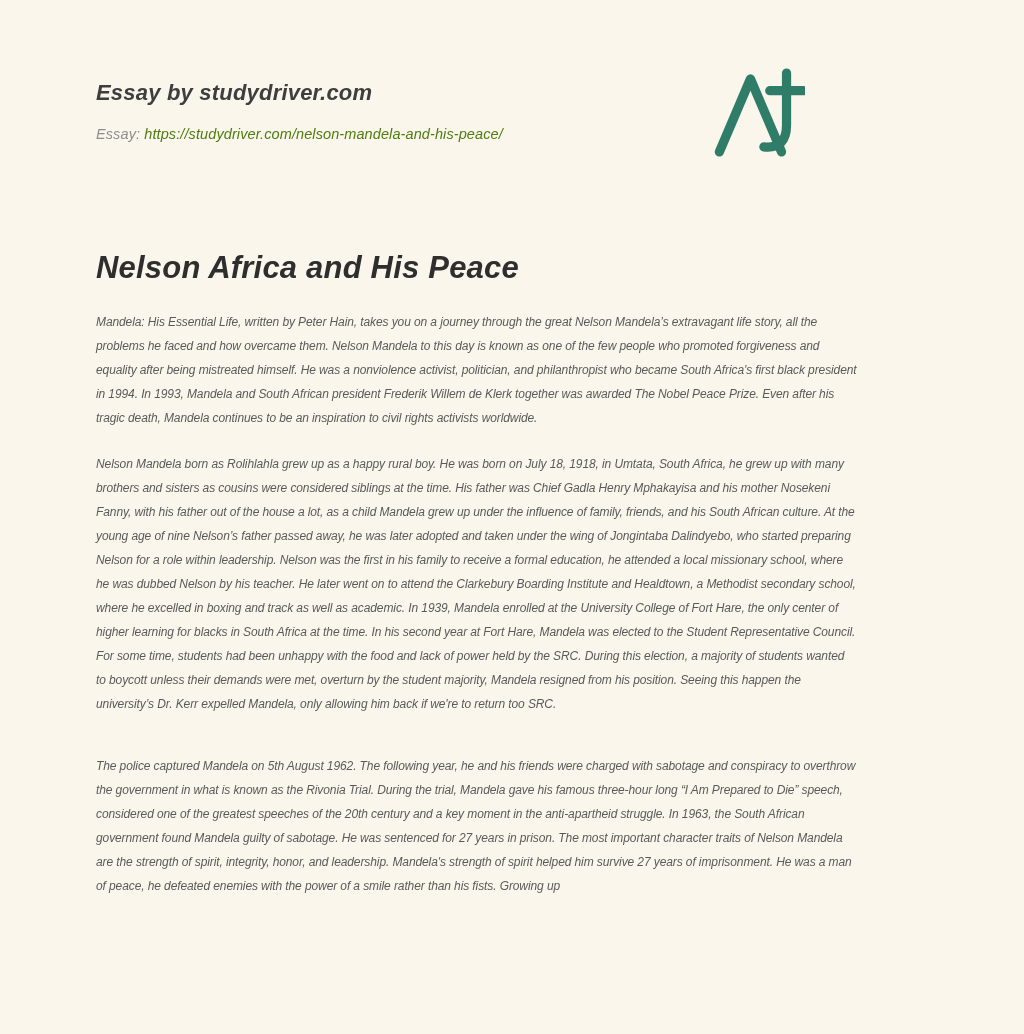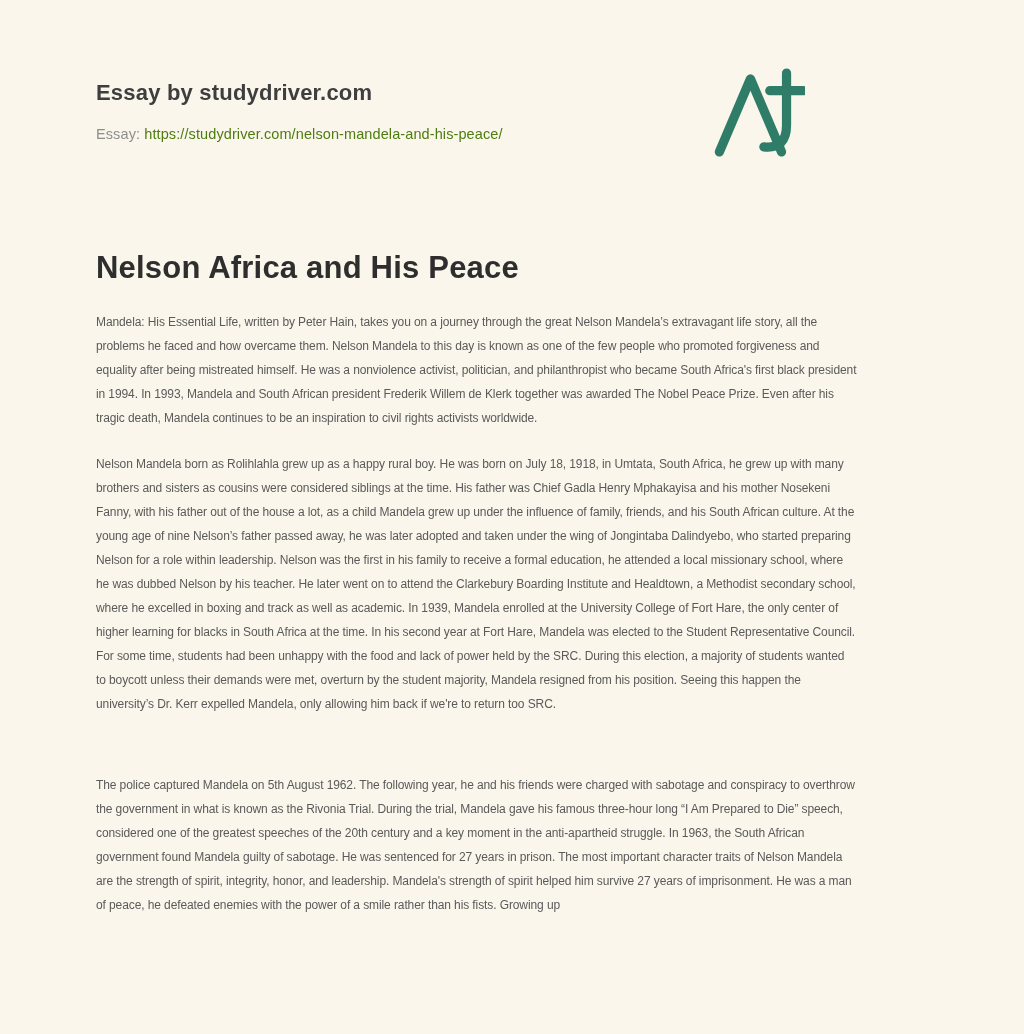--- a/index.html
+++ b/index.html
@@ -9,20 +9,21 @@
     height: 1034px;
     overflow: hidden;
     background: #fbf6eb;
     font-family: "Liberation Sans", "DejaVu Sans", sans-serif;
   }
   .page {
     position: relative;
     width: 905px;
     height: 1034px;
     padding: 80px 48px 0 96px;
+    font-style: italic;
   }
   .byline {
     font-size: 22px;
     font-weight: 700;
     color: #3e3e3e;
     letter-spacing: 0.2px;
   }
   .source-line {
     margin-top: 20px;
     font-size: 14.5px;
@@ -51,21 +52,21 @@
     letter-spacing: 0.2px;
   }
   .body-text { margin-top: 24px; }
   .body-text p {
     margin: 0 0 22px 0;
     font-size: 12px;
     line-height: 24px;
     color: #5a5a5a;
     letter-spacing: -0.1px;
   }
-  .body-text p.gap-before { margin-top: 57px; }
+  .body-text p.gap-before { margin-top: 38px; }
 </style>
 </head>
 <body>
 
 <div class="page">
 
   <div class="byline">Essay by studydriver.com</div>
 
   <div class="source-line">
     <span>Essay:</span>

